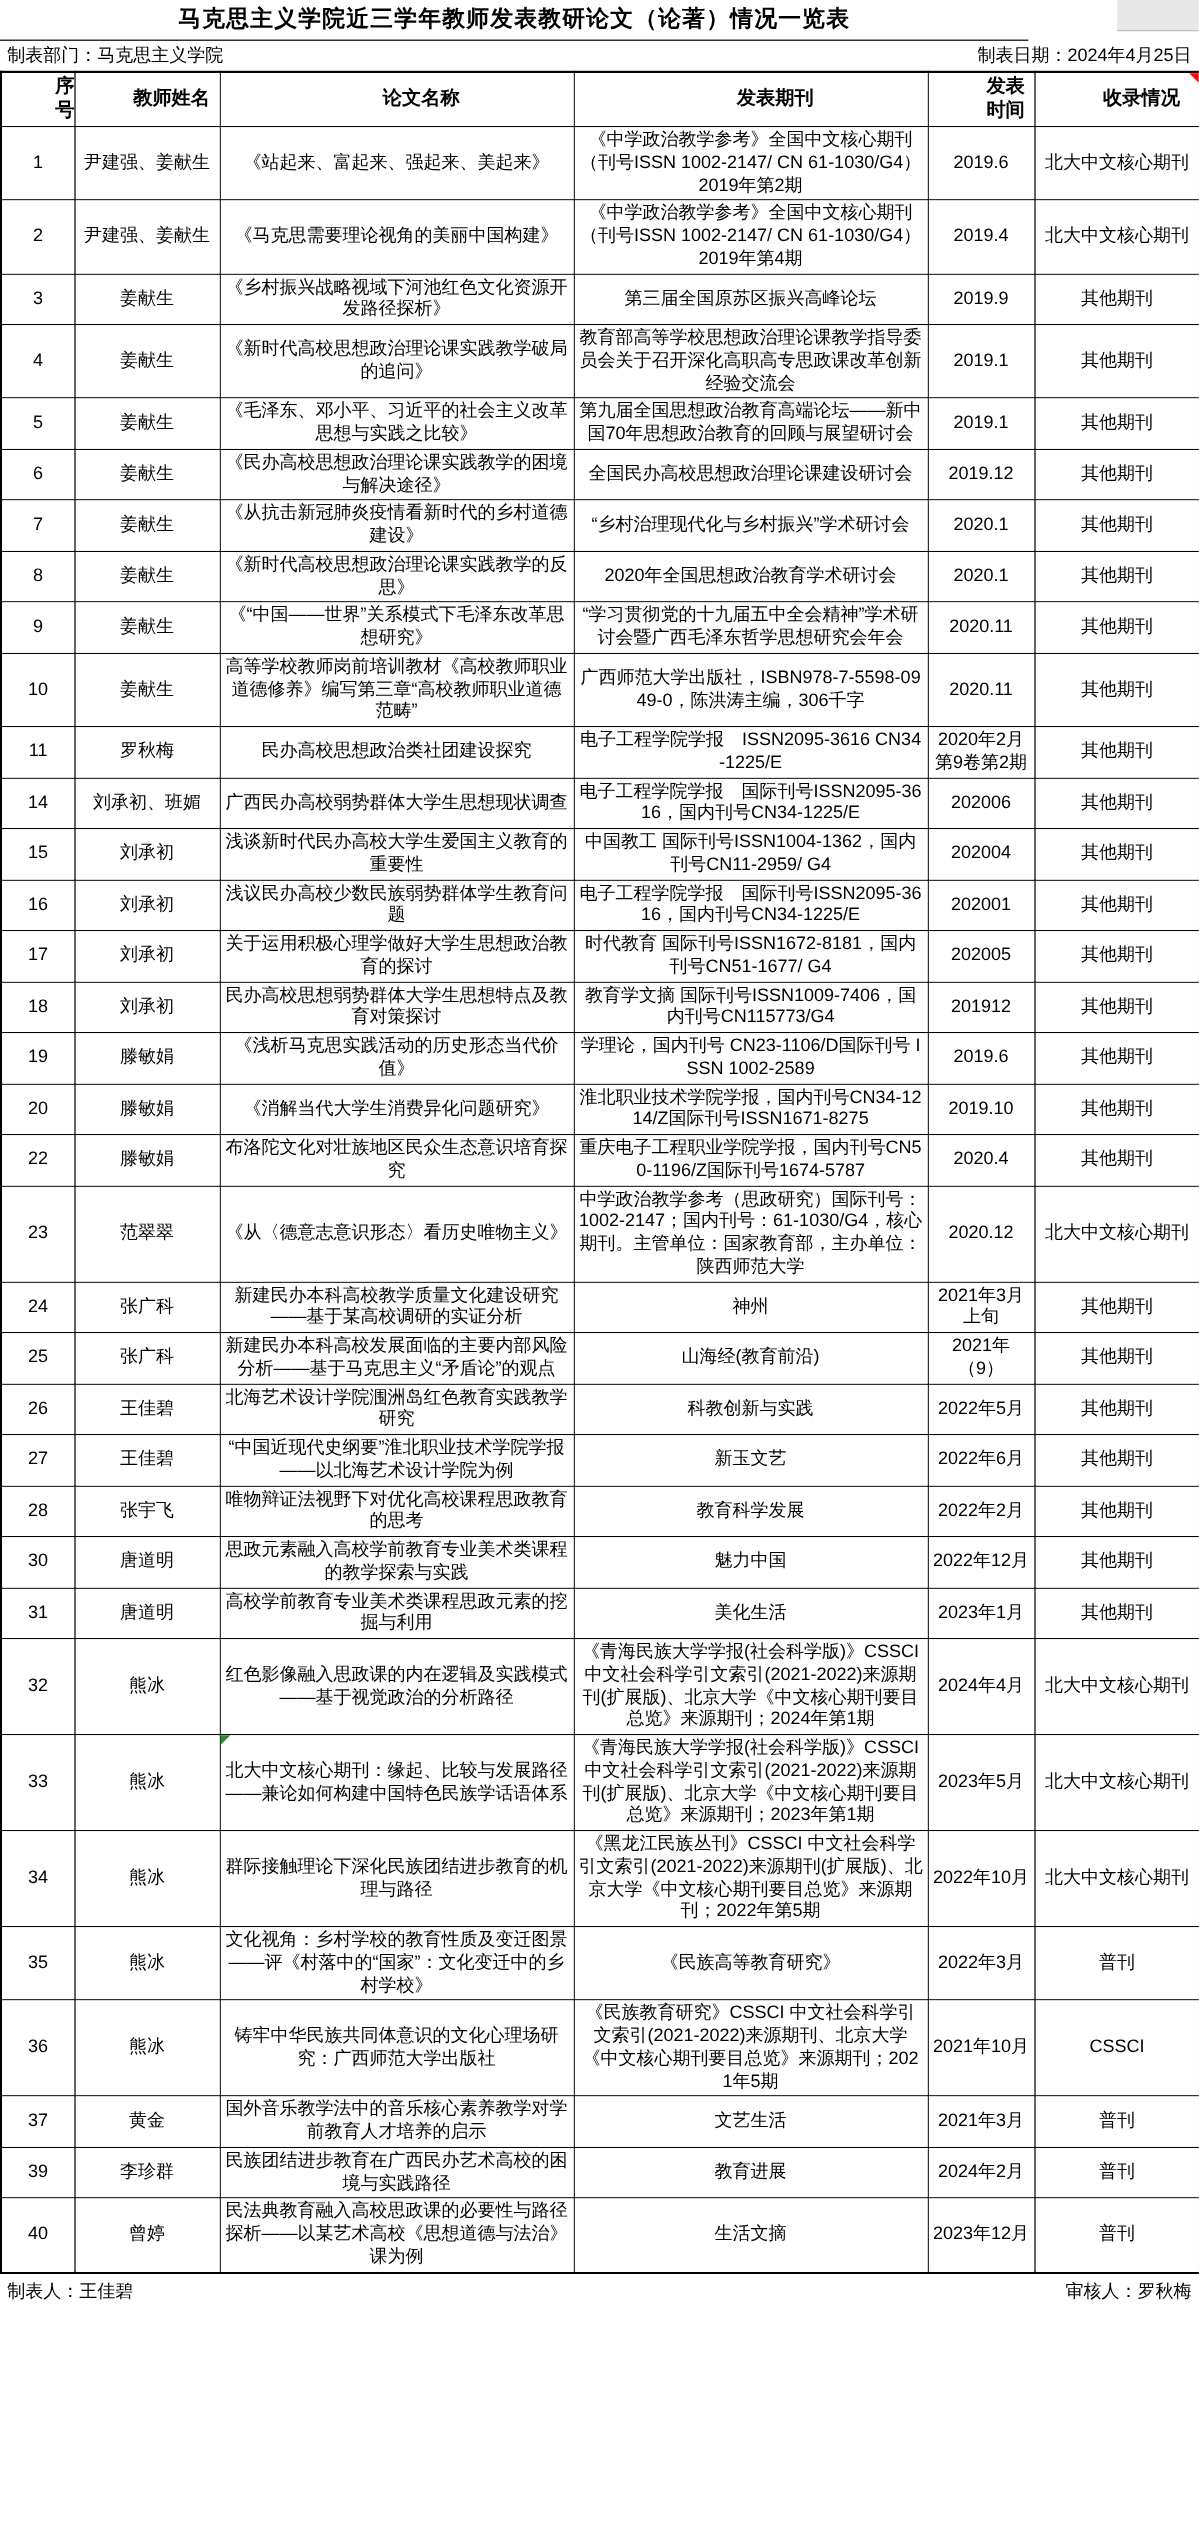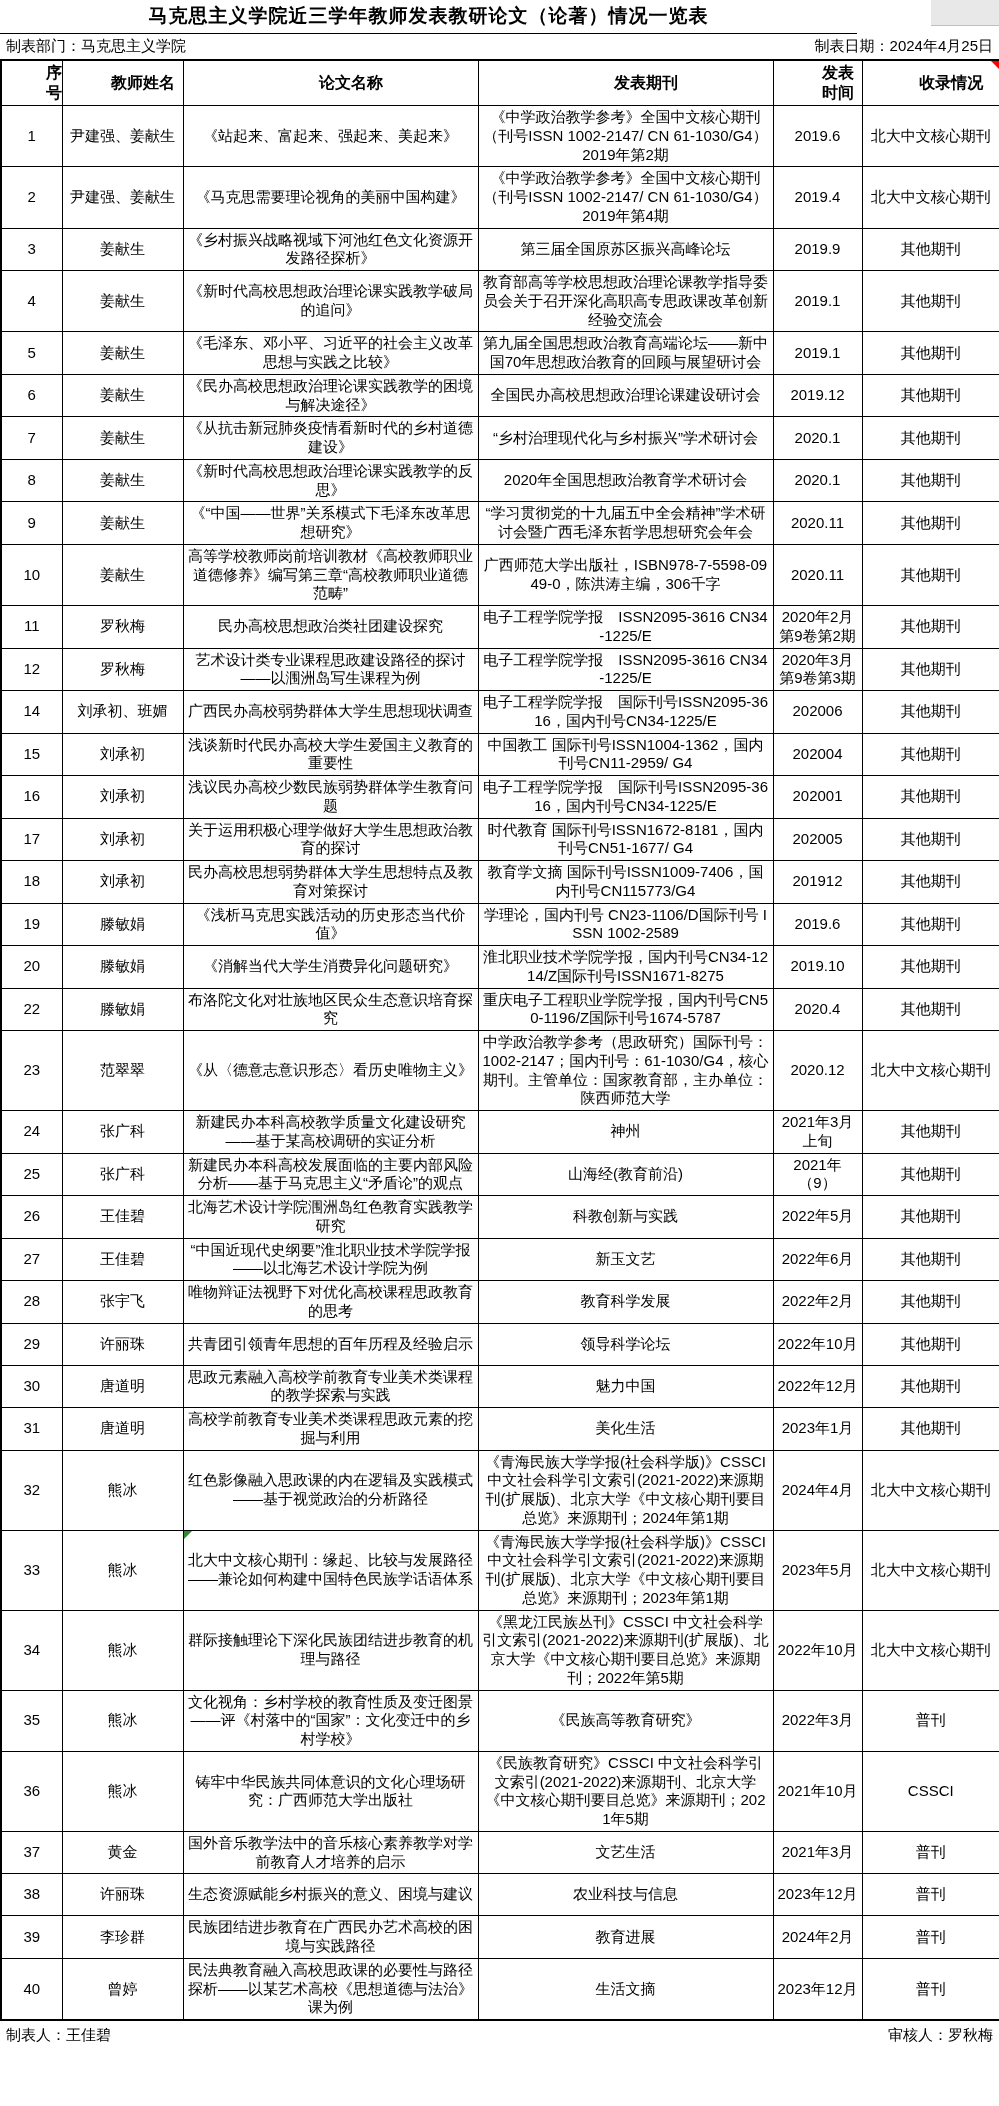--- a/index.html
+++ b/index.html
@@ -205,28 +205,20 @@
         </tr>
         <tr>
           <td>11</td>
           <td>罗秋梅</td>
           <td>民办高校思想政治类社团建设探究</td>
           <td>电子工程学院学报　ISSN2095-3616 CN34-1225/E</td>
           <td>2020年2月第9卷第2期</td>
           <td>其他期刊</td>
         </tr>
         <tr>
-          <td>12</td>
-          <td>罗秋梅</td>
-          <td>艺术设计类专业课程思政建设路径的探讨——以涠洲岛写生课程为例</td>
-          <td>电子工程学院学报　ISSN2095-3616 CN34-1225/E</td>
-          <td>2020年3月第9卷第3期</td>
-          <td>其他期刊</td>
-        </tr>
-        <tr>
           <td>14</td>
           <td>刘承初、班媚</td>
           <td>广西民办高校弱势群体大学生思想现状调查</td>
           <td>电子工程学院学报　国际刊号ISSN2095-3616，国内刊号CN34-1225/E</td>
           <td>202006</td>
           <td>其他期刊</td>
         </tr>
         <tr>
           <td>15</td>
           <td>刘承初</td>
@@ -322,28 +314,20 @@
           <td>新玉文艺</td>
           <td>2022年6月</td>
           <td>其他期刊</td>
         </tr>
         <tr>
           <td>28</td>
           <td>张宇飞</td>
           <td>唯物辩证法视野下对优化高校课程思政教育的思考</td>
           <td>教育科学发展</td>
           <td>2022年2月</td>
-          <td>其他期刊</td>
-        </tr>
-        <tr>
-          <td>29</td>
-          <td>许丽珠</td>
-          <td>共青团引领青年思想的百年历程及经验启示</td>
-          <td>领导科学论坛</td>
-          <td>2022年10月</td>
           <td>其他期刊</td>
         </tr>
         <tr>
           <td>30</td>
           <td>唐道明</td>
           <td>思政元素融入高校学前教育专业美术类课程的教学探索与实践</td>
           <td>魅力中国</td>
           <td>2022年12月</td>
           <td>其他期刊</td>
         </tr>
@@ -397,28 +381,20 @@
         </tr>
         <tr>
           <td>37</td>
           <td>黄金</td>
           <td>国外音乐教学法中的音乐核心素养教学对学前教育人才培养的启示</td>
           <td>文艺生活</td>
           <td>2021年3月</td>
           <td>普刊</td>
         </tr>
         <tr>
-          <td>38</td>
-          <td>许丽珠</td>
-          <td>生态资源赋能乡村振兴的意义、困境与建议</td>
-          <td>农业科技与信息</td>
-          <td>2023年12月</td>
-          <td>普刊</td>
-        </tr>
-        <tr>
           <td>39</td>
           <td>李珍群</td>
           <td>民族团结进步教育在广西民办艺术高校的困境与实践路径</td>
           <td>教育进展</td>
           <td>2024年2月</td>
           <td>普刊</td>
         </tr>
         <tr>
           <td>40</td>
           <td>曾婷</td>

